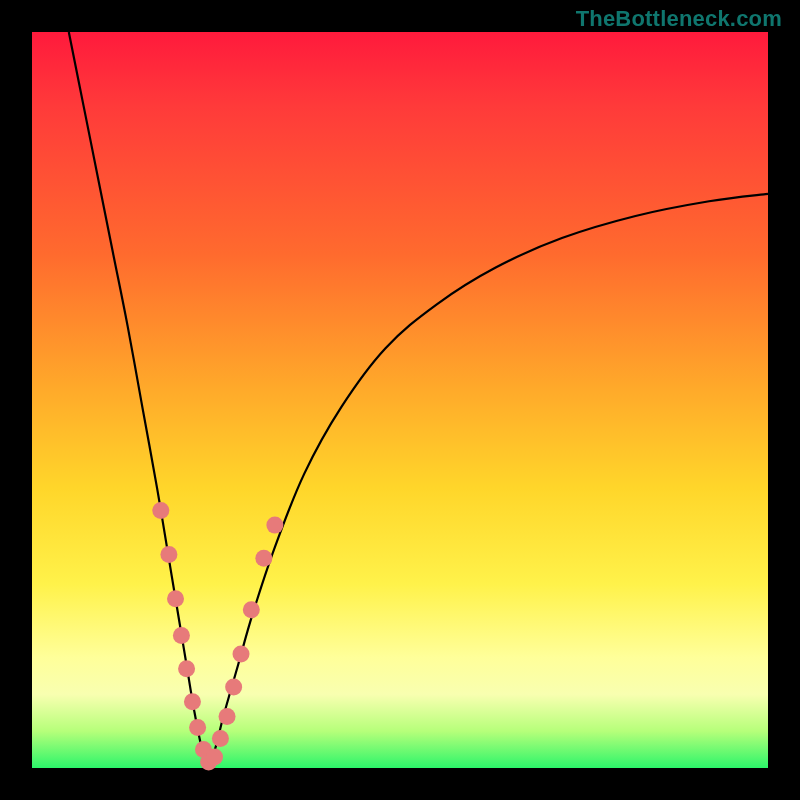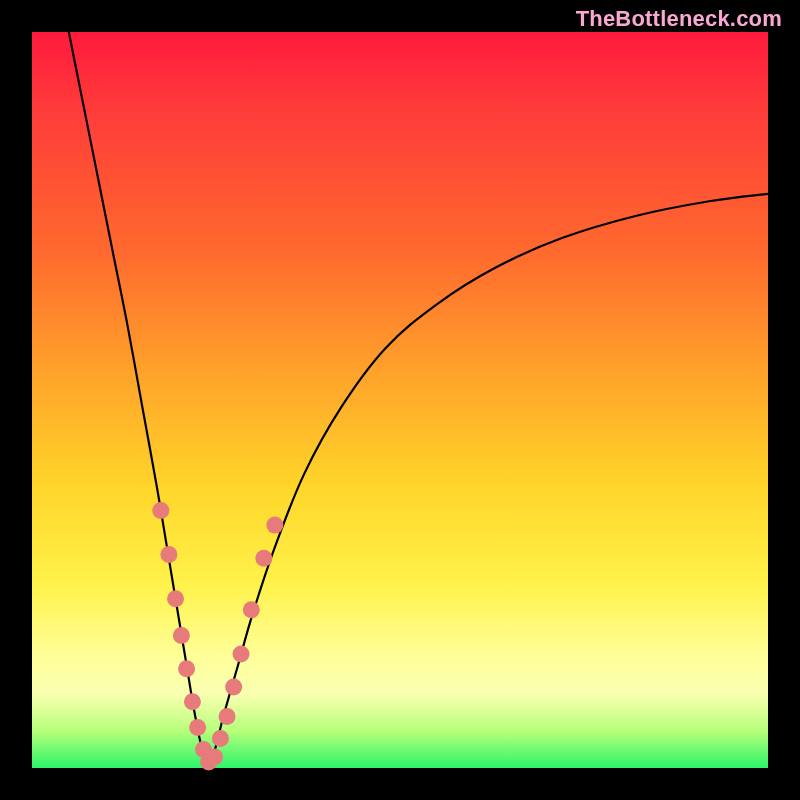--- a/index.html
+++ b/index.html
@@ -35,21 +35,21 @@
       #ffff9a 85%,
       #f8ffb0 90%,
       #b6ff7a 95%,
       #2cf56a 100%
     );
   }
   .watermark {
     position: absolute;
     top: 6px;
     right: 18px;
-    color: #f9a8d4;
+    color: #0f766e;
     font-size: 22px;
     font-weight: 600;
     letter-spacing: 0.2px;
     user-select: none;
   }
   svg.curve-layer {
     position: absolute;
     left: 0;
     top: 0;
     width: 736px;

